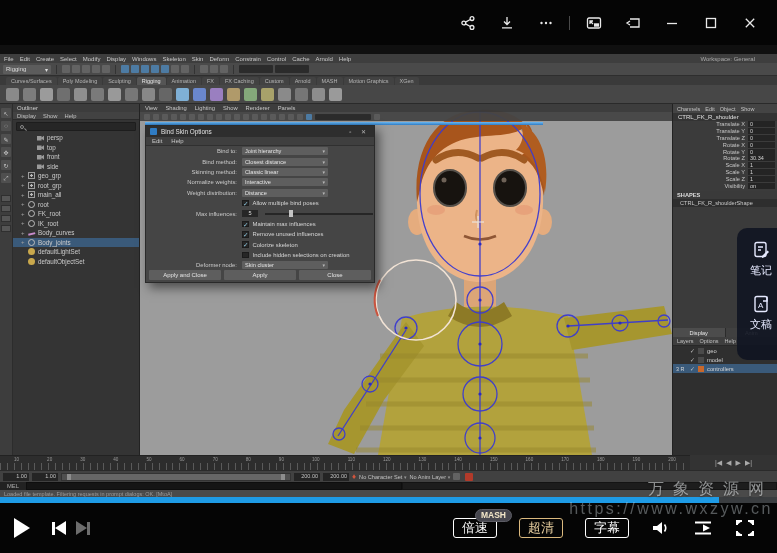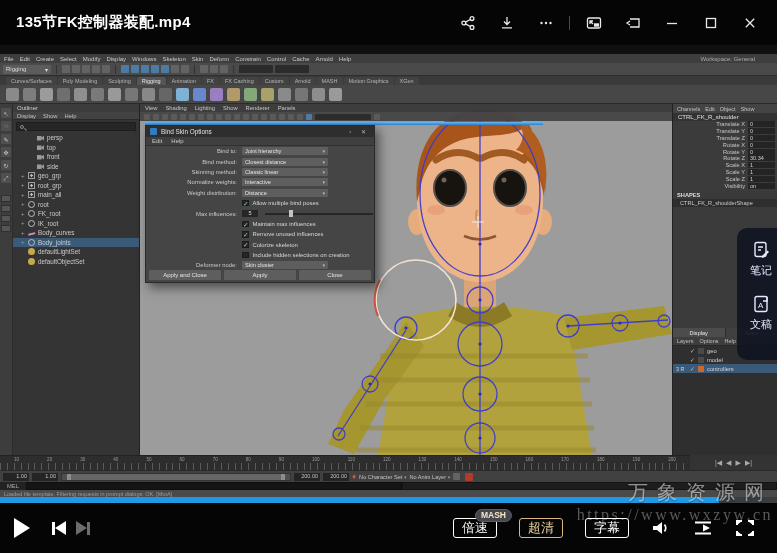--- a/index.html
+++ b/index.html
@@ -184,30 +184,29 @@
 
   
   #side{position:absolute;left:737px;top:228px;width:48px;height:132px;background:rgba(15,19,33,.88);
         border-radius:10px 0 0 10px;z-index:30;display:flex;flex-direction:column;align-items:center;
         padding-top:12px;gap:16px;}
   .sbtn{display:flex;flex-direction:column;align-items:center;gap:3px;color:#e6e9ff;font-size:11px;cursor:pointer;}
   .sbtn svg{stroke:#e6e9ff;fill:none;stroke-width:1.4;}
 
   
   #wm{position:absolute;right:4px;top:479px;z-index:40;text-align:right;pointer-events:none;}
-  .wm1{font-size:20px;letter-spacing:9px;color:rgba(238,242,244,.55);text-shadow:0 1px 2px rgba(0,0,0,.4);}
-  .wm2{font-size:16px;letter-spacing:2.5px;color:rgba(205,214,219,.4);font-family:Liberation Serif, serif;}
+  .wm1{font-size:16px;letter-spacing:9px;color:rgba(238,242,244,.55);text-shadow:0 1px 2px rgba(0,0,0,.4);}
+  .wm2{font-size:16px;letter-spacing:2.5px;color:rgba(205,214,219,.4);font-family:Liberation Sans, sans-serif;}
 </style>
 </head>
 <body>
 
 <div id="app">
 
   <div id="titlebar">
-    <div class="title">135节FK控制器装配.mp4</div>
     <div id="tb-icons">
       <div class="tb-btn">
         <svg width="16" height="16" viewBox="0 0 16 16">
             <circle cx="3.8" cy="8" r="1.9"></circle>
             <circle cx="12" cy="3.6" r="1.9"></circle>
             <circle cx="12" cy="12.4" r="1.9"></circle>
             <path d="M5.5 7.1 L10.3 4.5 M5.5 8.9 L10.3 11.5"></path>
           </svg>
       </div>
       <div class="tb-btn">

